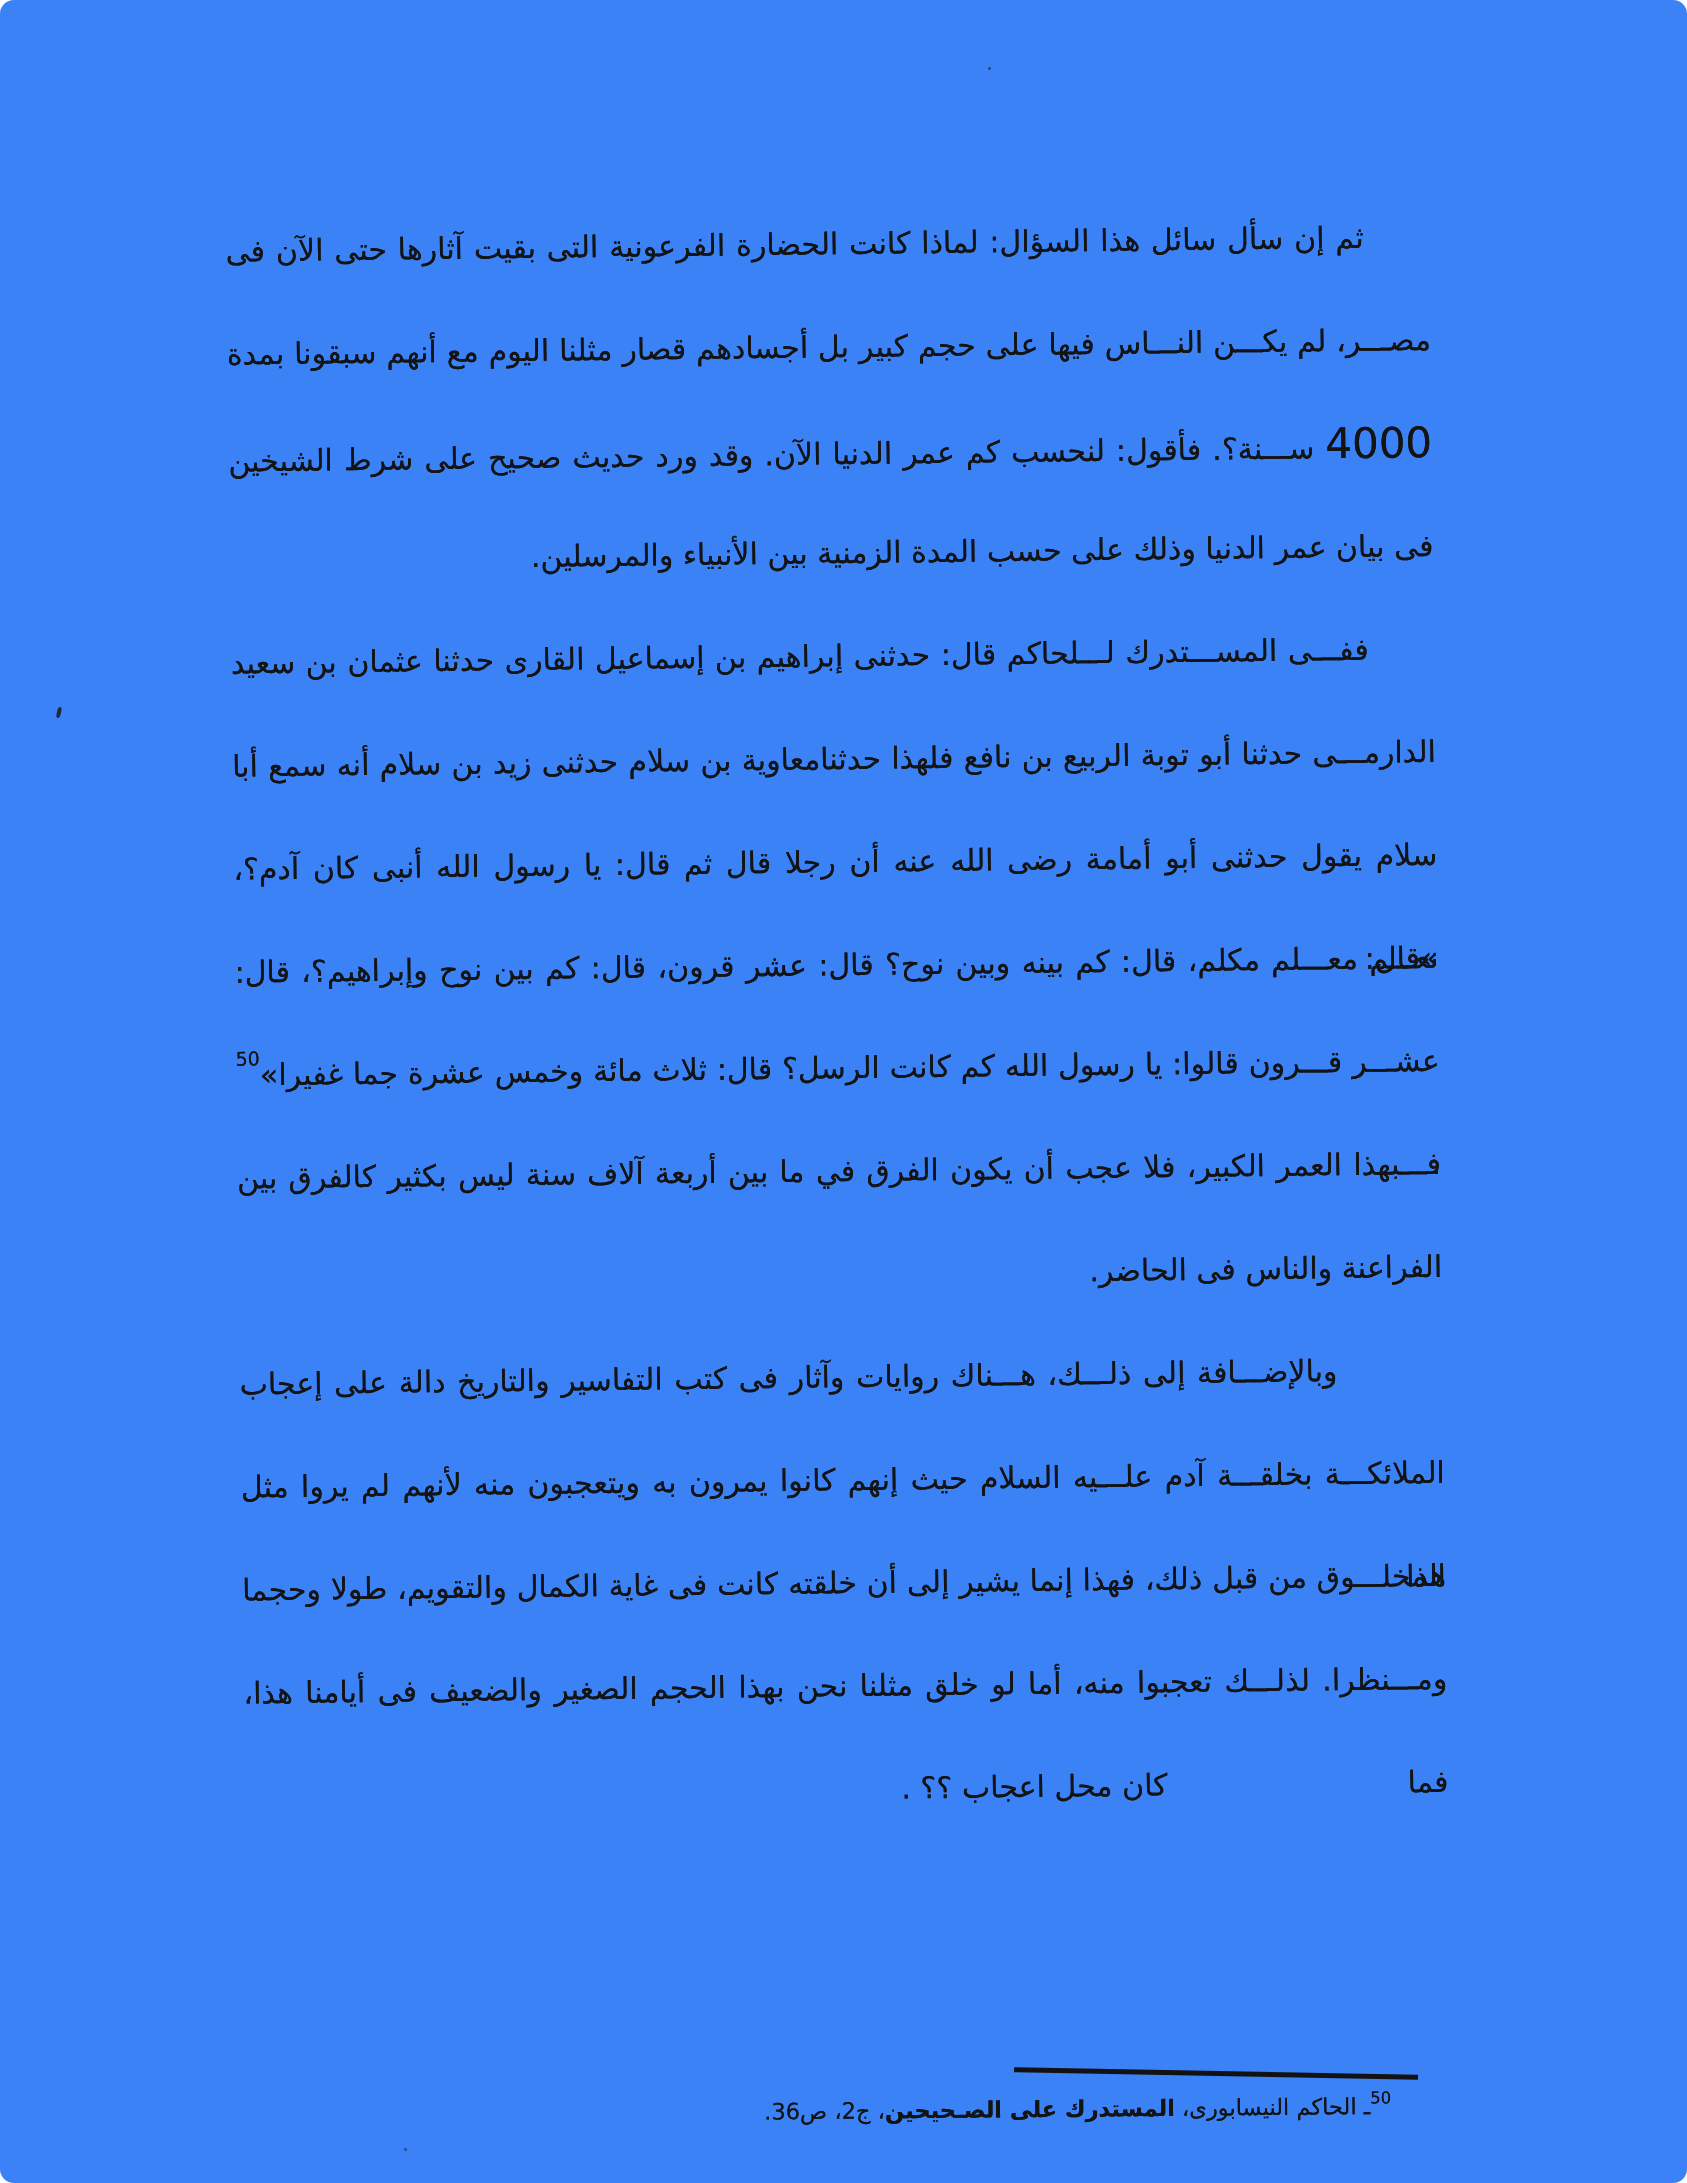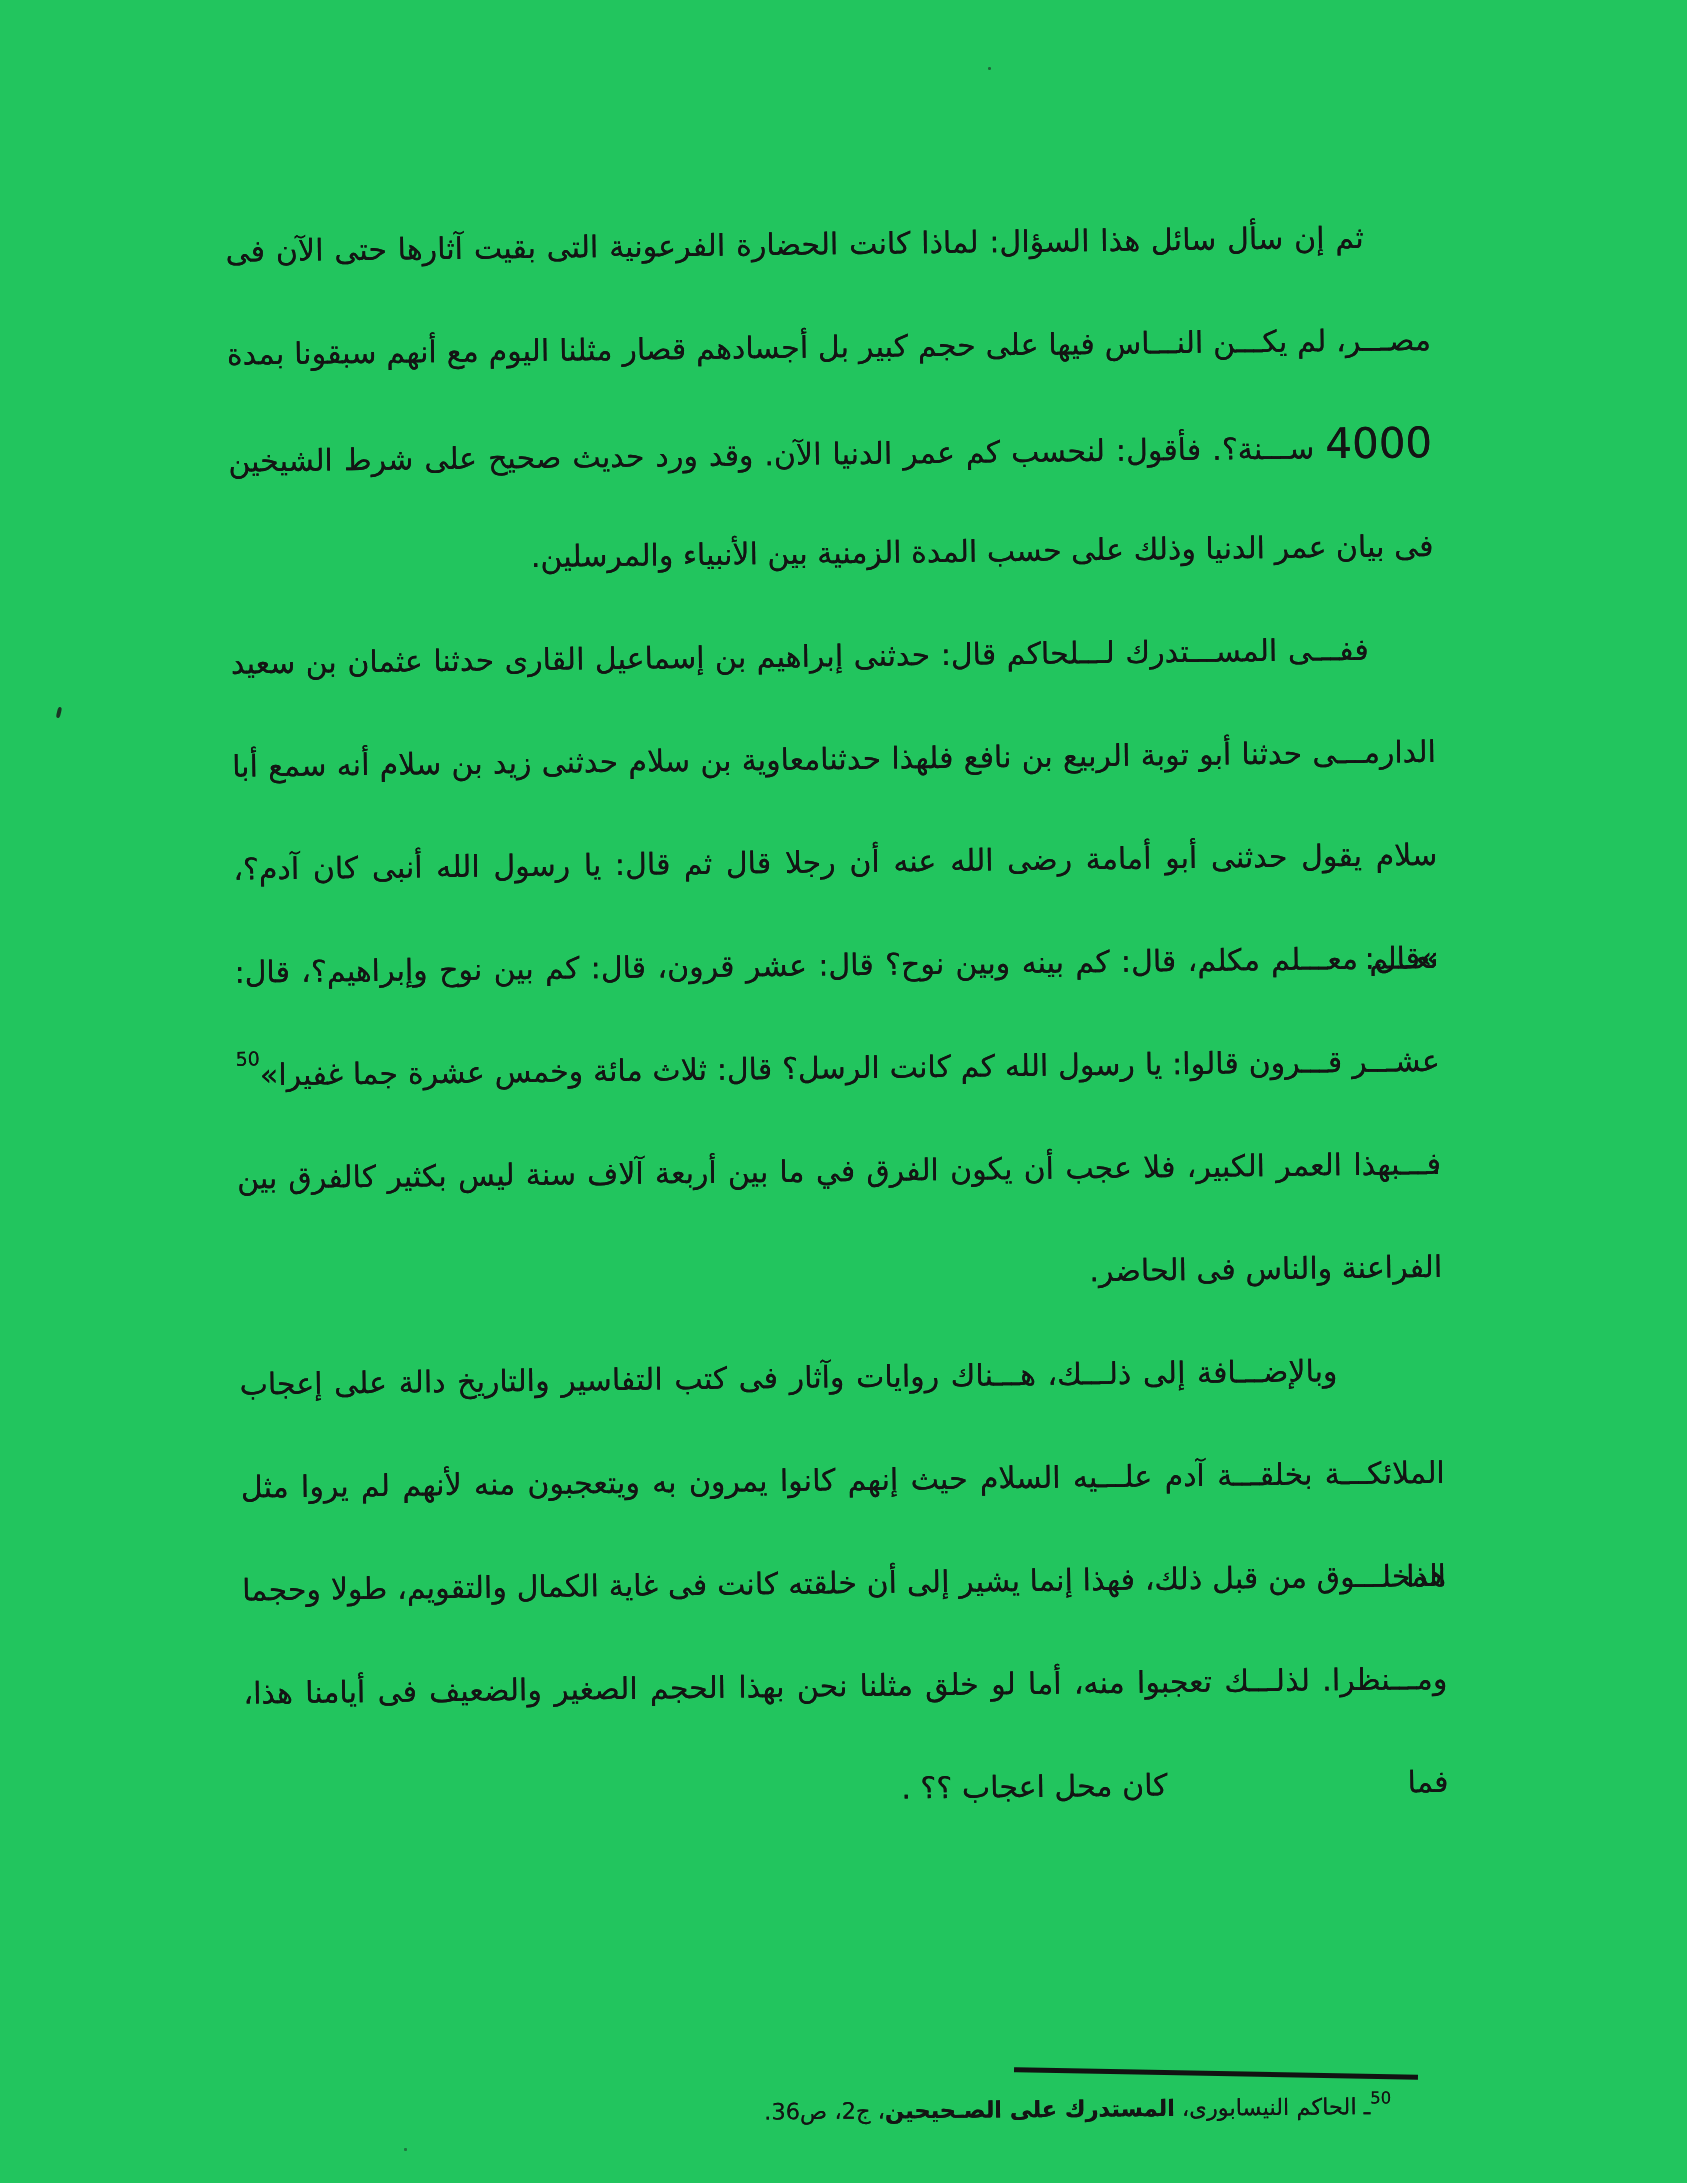--- a/index.html
+++ b/index.html
@@ -11,21 +11,22 @@
     width: 1687px;
     height: 2183px;
     position: relative;
     overflow: hidden;
     font-family: "DejaVu Sans", sans-serif;
     color: #141414;
   }
   .page {
     position: absolute;
     inset: 0;
-    background: #22c55e;
+    background: #3b82f6;
+    border-radius: 14px;
   }
   
   .body-text {
     position: absolute;
     top: 185px;
     right: 258px;
     width: 1204px;
     direction: rtl;
     unicode-bidi: plaintext;
     transform: rotate(-0.7deg);

